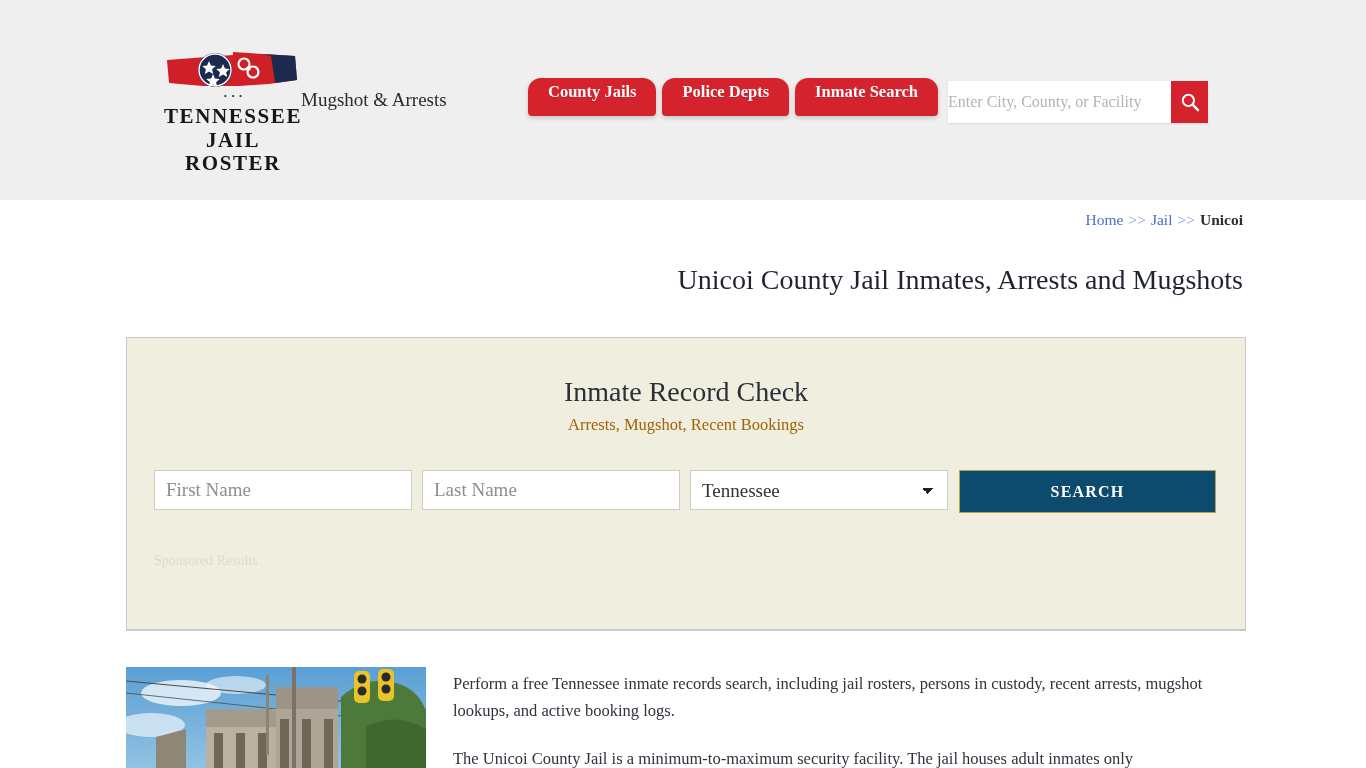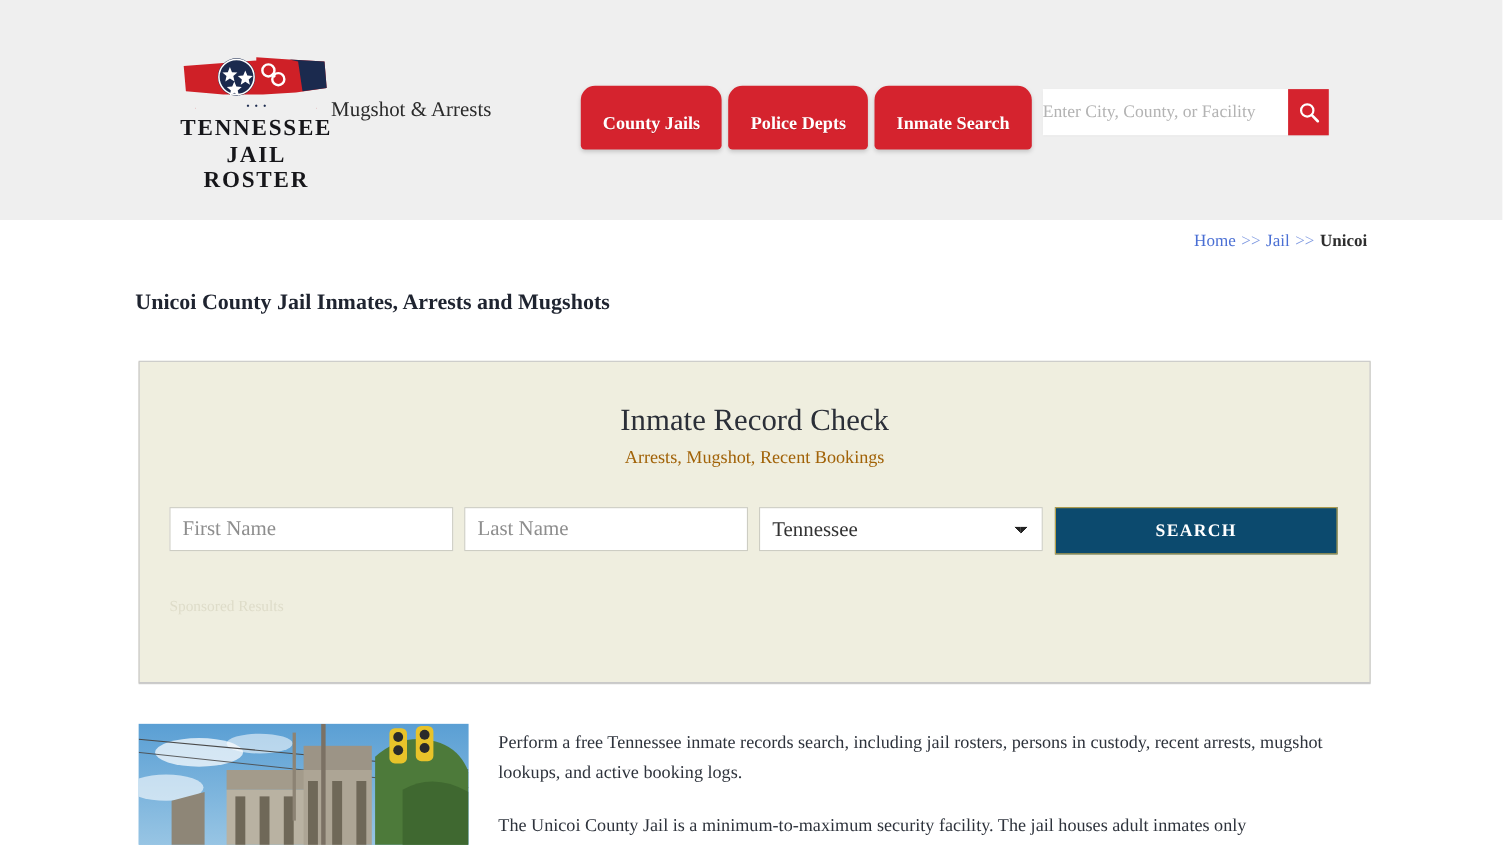--- a/index.html
+++ b/index.html
@@ -82,21 +82,21 @@
     align-items: flex-start;
     filter: drop-shadow(0 2px 2px rgba(0,0,0,0.18));
   }
   .nav-tab {
     position: relative;
     background: #d5232e;
     color: #ffffff;
     font-size: 16.5px;
     font-weight: bold;
     font-family: "Liberation Serif", serif;
-    padding: 24px 20px 14px 20px;
+    padding: 4px 20px 14px 20px;
     border-radius: 13px 13px 4px 4px;
     white-space: nowrap;
     cursor: pointer;
     margin-right: 6px;
     text-shadow: 0 1px 0 rgba(0,0,0,0.12);
   }
   .nav-tab:last-child { margin-right: 0; border-radius: 13px 13px 4px 4px; }
 
   
   .header-search {
@@ -142,23 +142,23 @@
     color: #444;
     font-family: "Liberation Serif", serif;
     text-align: right;
   }
   .breadcrumb a { color: #4a6fd4; text-decoration: none; cursor: pointer; }
   .breadcrumb .sep { color: #7d98e0; margin: 0 5px; }
   .breadcrumb .current { color: #2e2e2e; font-weight: bold; }
 
   h1.page-title {
     margin: 35px 0 0 0;
-    text-align: left;
-    font-size: 20px;
-    font-weight: bold;
+    text-align: right;
+    font-size: 28px;
+    font-weight: normal;
     color: #1f2430;
     font-family: "Liberation Serif", serif;
   }
 
   
   .record-panel {
     margin: 41px 0 0 0;
     position: relative;
     left: 3px;
     width: 1120px;

